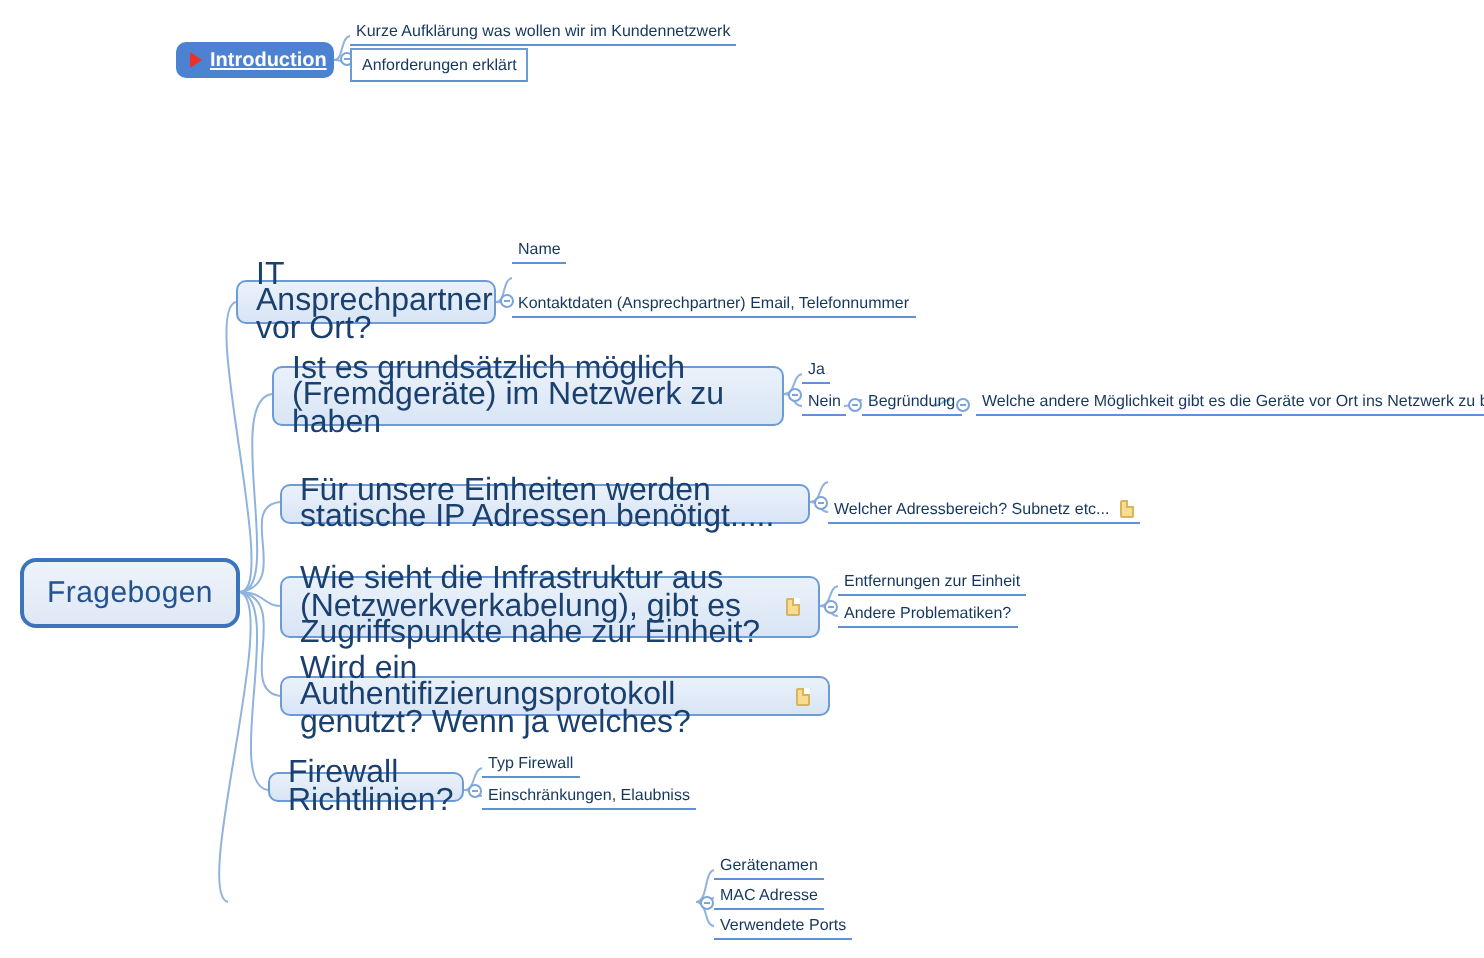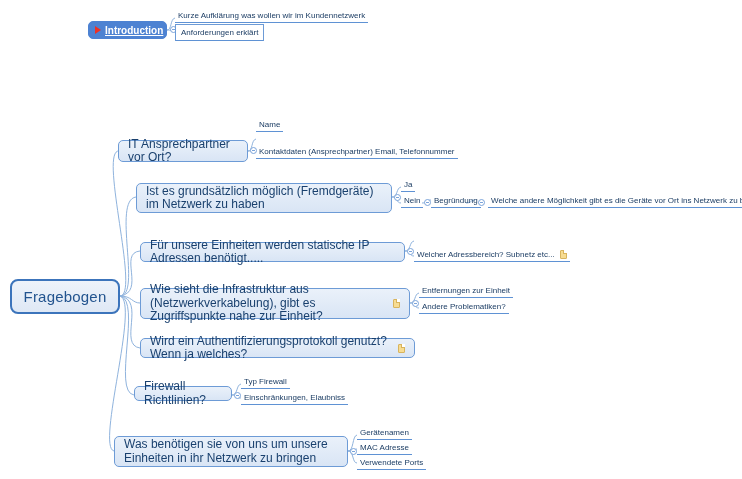--- a/index.html
+++ b/index.html
@@ -51,21 +51,21 @@
   
   .branch {
     position: absolute;
     border: 1px solid #6d9bd6;
     border-radius: 5px;
     background: linear-gradient(180deg, #eaf1fa 0%, #d9e5f5 100%);
     box-sizing: border-box;
     display: flex;
     align-items: center;
     padding: 3px 9px;
-    font-size: 12px;
+    font-size: 16px;
     line-height: 13.5px;
     color: #19406e;
   }
   .branch .btext { display: block; }
   .branch .note-icon { margin-left: 6px; flex: 0 0 auto; }
 
   
   .intro-node {
     position: absolute;
     left: 88px;
@@ -274,23 +274,20 @@
     <span class="btext">Firewall Richtlinien?</span>
   </div>
   <div class="collapse-dot" style="left:234px; top:392px;"></div>
   <div class="leaf" style="left:241px; top:375px;">
     <span>Typ Firewall</span>
   </div>
   <div class="leaf" style="left:241px; top:391px;">
     <span>Einschränkungen, Elaubniss</span>
   </div>
 
-  <div class="branch" style="left:114px; top:436px; width:234px; height:31px;">
-    <span class="btext">Was benötigen sie von uns um unsere Einheiten in ihr Netzwerk zu bringen</span>
-  </div>
   <div class="collapse-dot" style="left:350px; top:448px;"></div>
   <div class="leaf" style="left:357px; top:426px;">
     <span>Gerätenamen</span>
   </div>
   <div class="leaf" style="left:357px; top:441px;">
     <span>MAC Adresse</span>
   </div>
   <div class="leaf" style="left:357px; top:456px;">
     <span>Verwendete Ports</span>
   </div>

